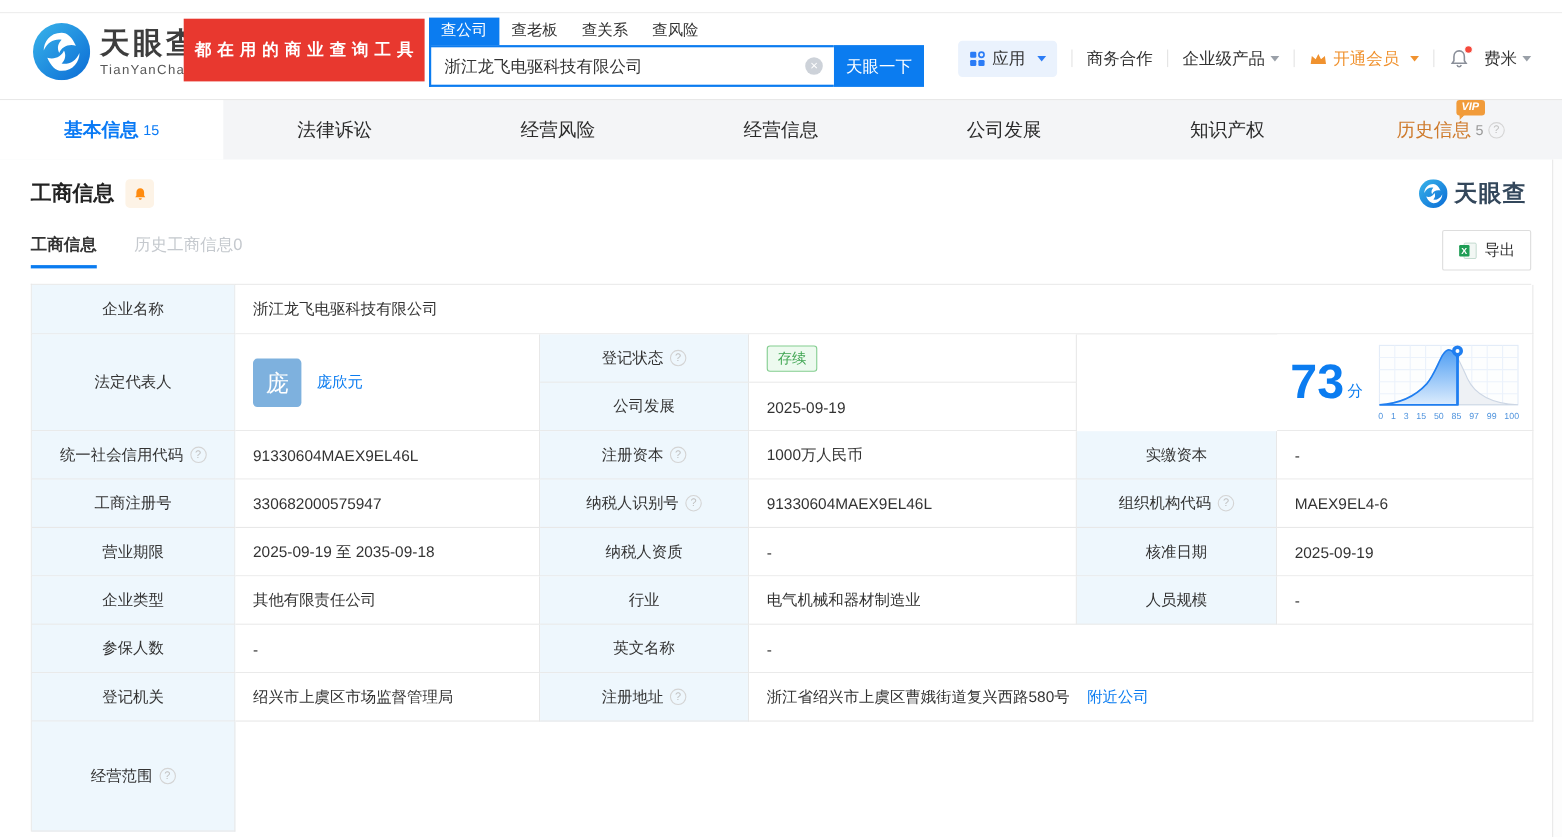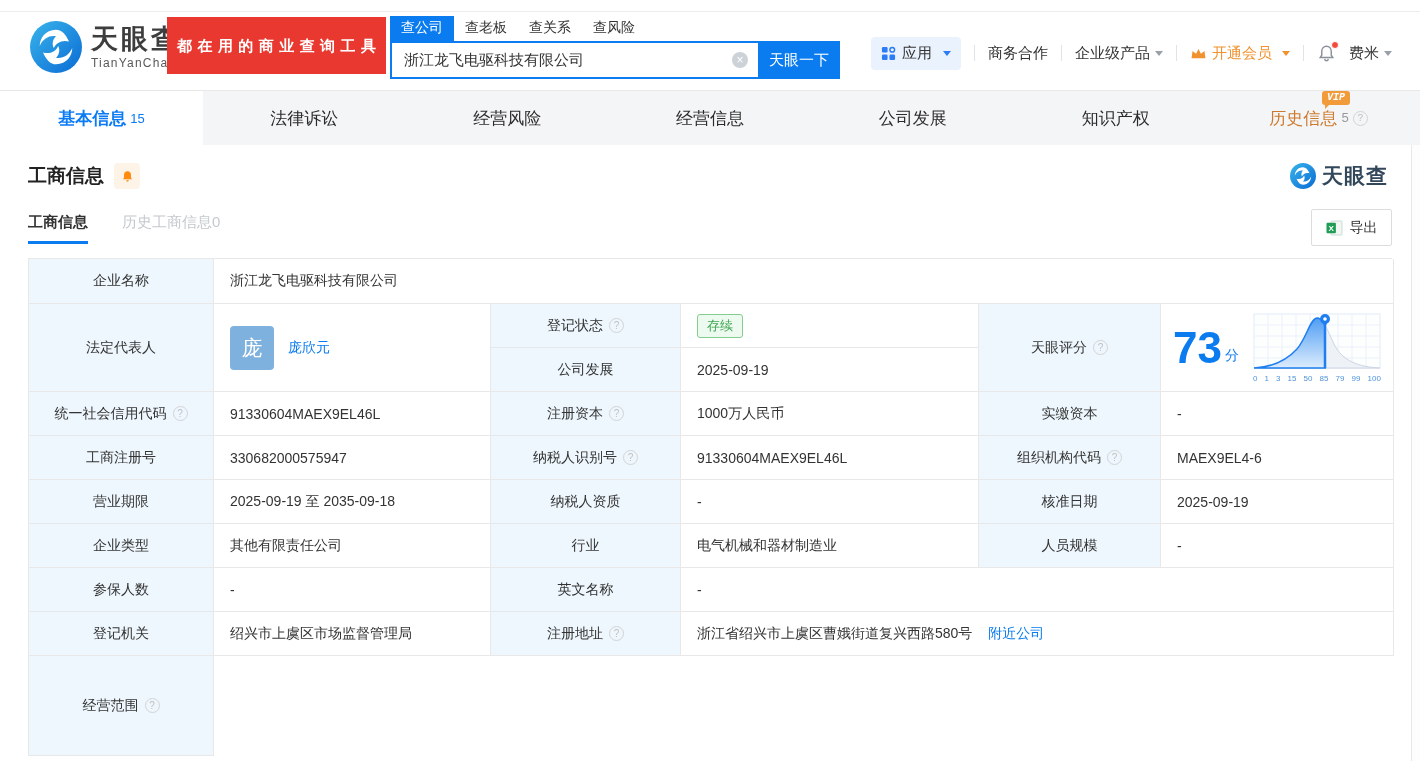--- a/index.html
+++ b/index.html
@@ -50,21 +50,21 @@
 
   
   .tabbar { position:absolute; top:90px; left:0; right:0; height:55px; background:#f4f5f7;
     border-top:1px solid #e8e8e8; display:flex; }
   .tab { flex:1; display:flex; align-items:center; justify-content:center; font-size:17px; color:#2b2b2b;
     cursor:pointer; }
   .tab-inner { position:relative; display:flex; align-items:center; gap:4px; }
   .tab.active { background:#fff; color:#0a7af5; font-weight:bold; }
   .count { font-size:13px; color:#0a7af5; font-weight:normal; }
   .count.gray { color:#999; }
-  .tab.history { color:#ce7a2c;font-family:Liberation Mono, monospace; }
+  .tab.history { color:#ce7a2c; }
   .q { width:15px; height:15px; border-radius:50%; border:1px solid #d4d4d4; color:#c0c0c0;
     font-size:10px; display:inline-flex; align-items:center; justify-content:center; flex:none; cursor:pointer; }
   .q::before { content:"?"; }
   .vip-badge { position:absolute; top:-16px; right:18px; background:#f19b3a; color:#fff; font-size:10px;
     font-weight:bold; font-style:italic; padding:1px 5px 2px; border-radius:3px; line-height:11px; }
   .vip-badge::after { content:""; position:absolute; left:3px; bottom:-4px;
     border:3px solid transparent; border-top-color:#f19b3a; border-left-color:#f19b3a; }
 
   
   .section-header { position:absolute; top:163px; left:28px; display:flex; align-items:center; gap:10px; }
@@ -290,24 +290,20 @@
   <div class="cell val" style="grid-area:2/2/4/3">
     <span class="avatar">庞</span>
     <a class="link">庞欣元</a>
   </div>
   <div class="cell lbl" style="grid-area:2/3/3/4">
     <span>登记状态</span>
       <span class="q"></span>
   </div>
   <div class="cell val" style="grid-area:2/4/3/5">
     <span class="badge-green">存续</span>
-  </div>
-  <div class="cell lbl" style="grid-area:2/5/4/6">
-    <span>天眼评分</span>
-      <span class="q"></span>
   </div>
   <div class="cell val score-cell" style="grid-area:2/6/4/7">
     <div class="score">
       <span class="score-num">73</span>
       <span class="score-unit">分</span>
     </div>
     <div class="score-chart">
       <svg width="128" height="58" viewBox="0 0 128 58">
         <rect x="1" y="2" width="126" height="54" fill="#fdfefe" stroke="#e2ecf8" stroke-width="1"></rect>
         <g stroke="#ebf2fb" stroke-width="1">
@@ -334,21 +330,21 @@
         <circle cx="72" cy="7" r="5" fill="#1f7ef0"></circle>
         <circle cx="72" cy="7" r="1.8" fill="#fff"></circle>
       </svg>
       <div class="xlabels">
         <span>0</span>
           <span>1</span>
         <span>3</span>
           <span>15</span>
         <span>50</span>
           <span>85</span>
-        <span>79</span>
+        <span>97</span>
           <span>99</span>
         <span>100</span>
       </div>
     </div>
   </div>
   <div class="cell lbl" style="grid-area:3/3/4/4">
       <span>公司发展</span>
     </div>
   <div class="cell val" style="grid-area:3/4/4/5">
       <span>2025-09-19</span>

